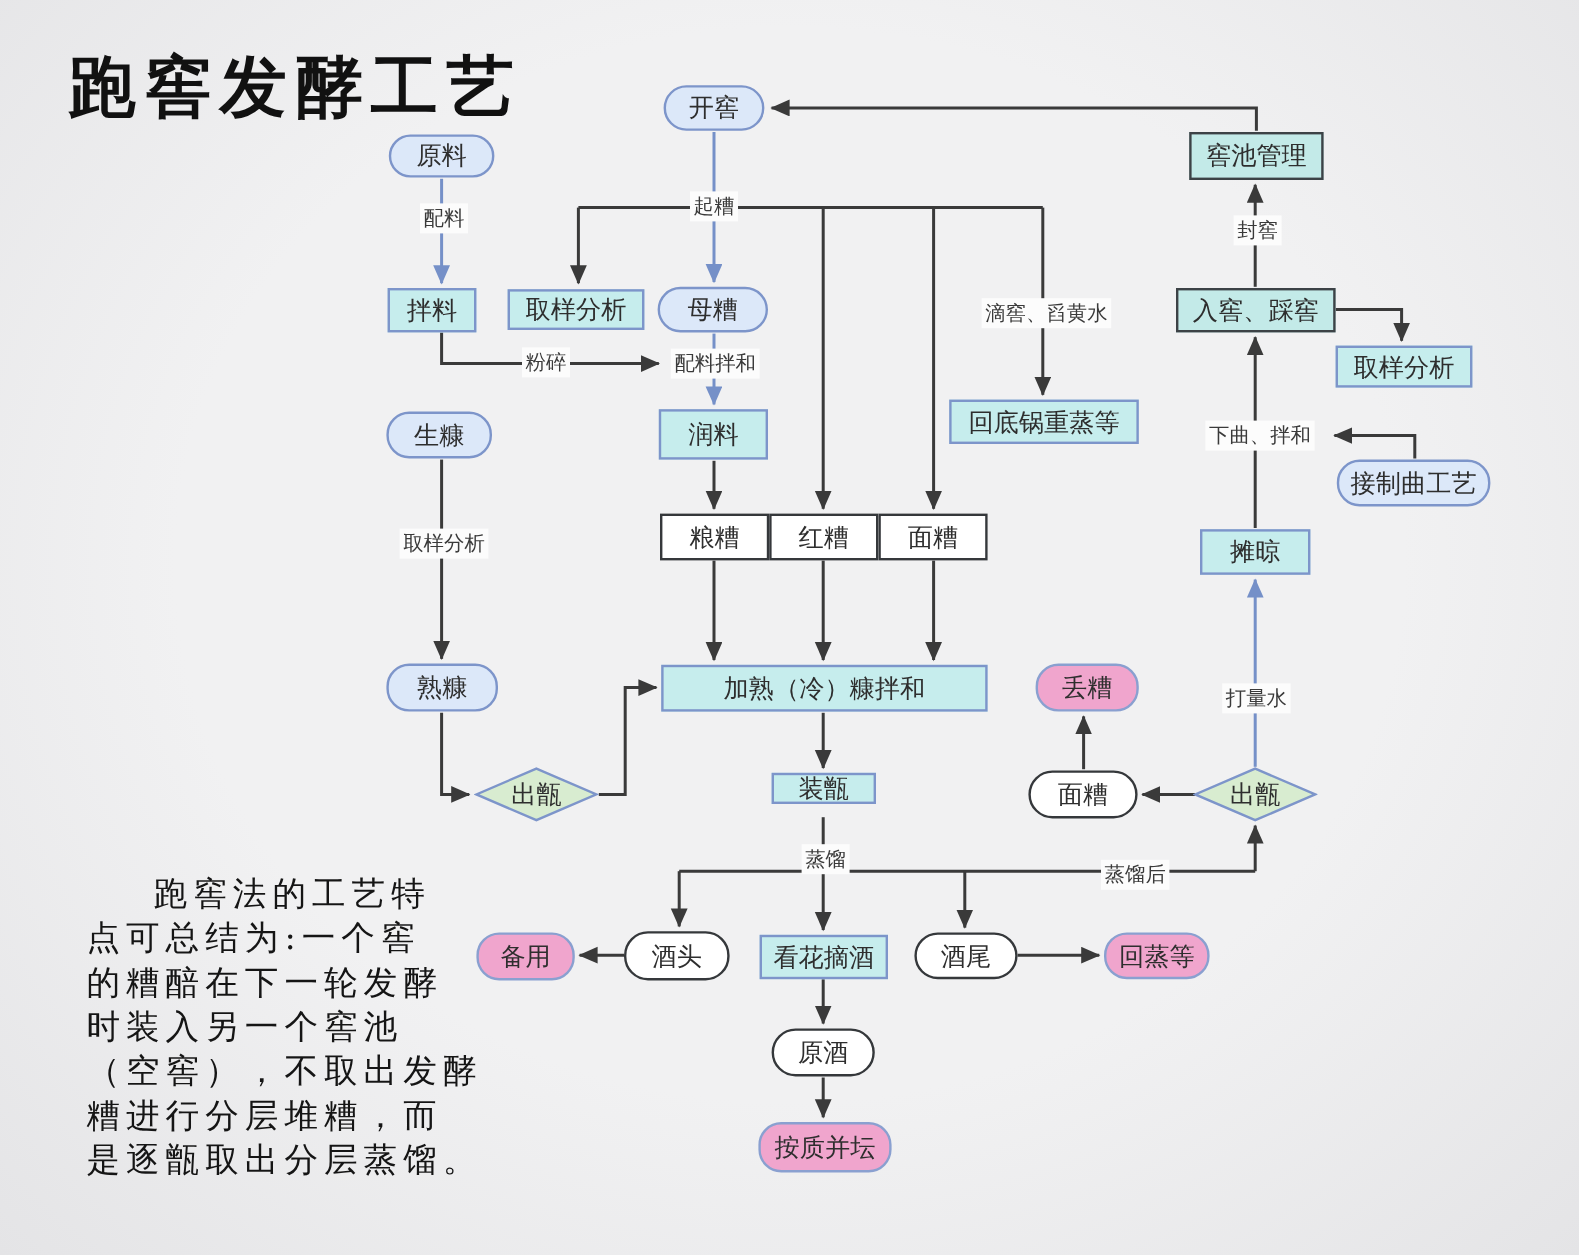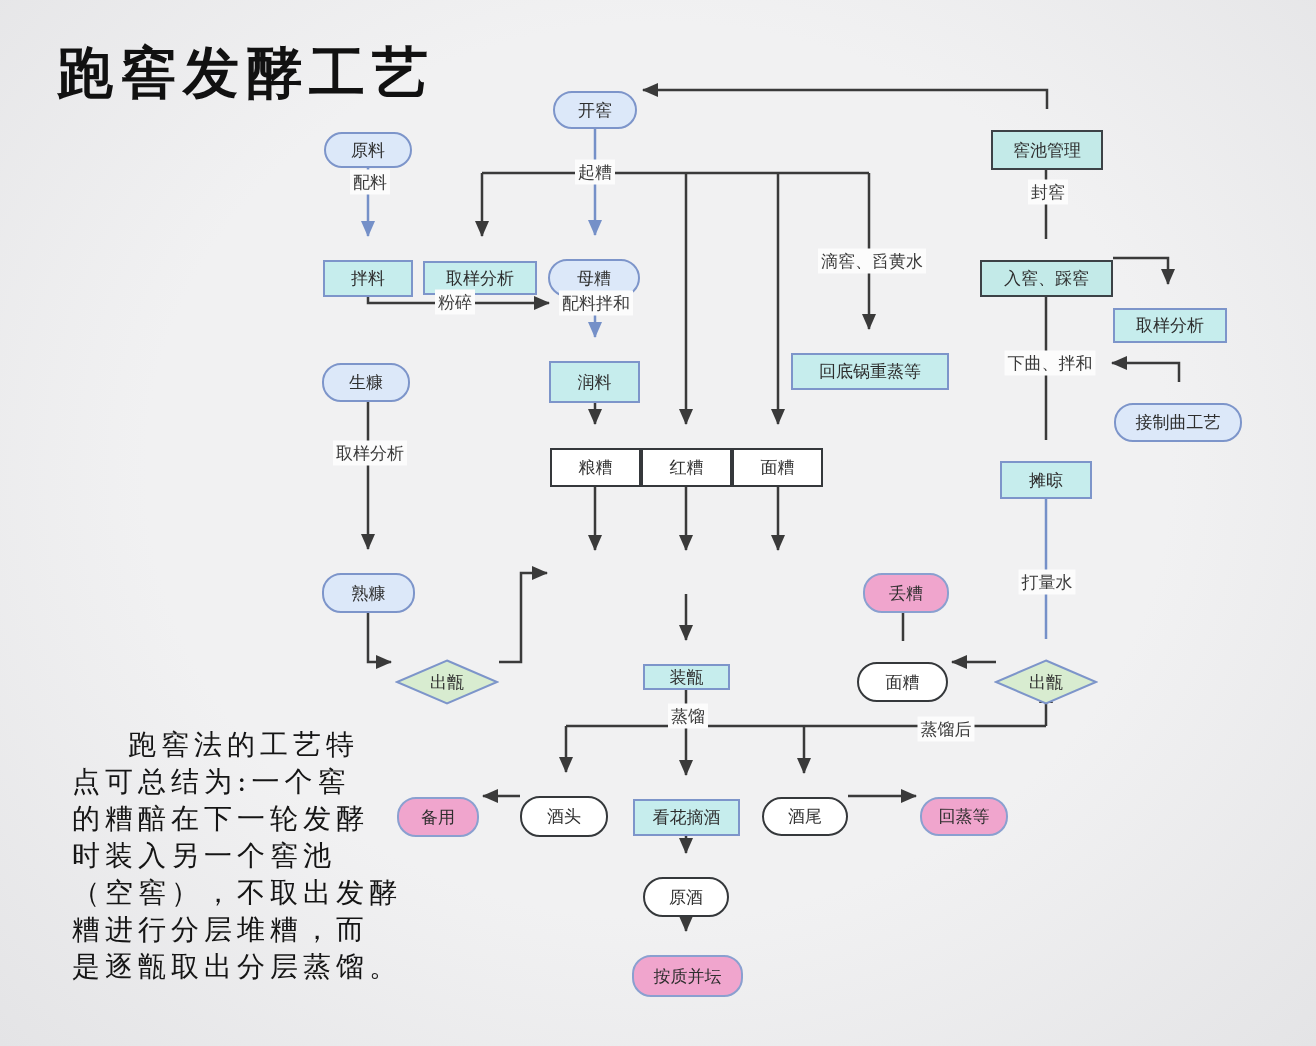--- a/index.html
+++ b/index.html
@@ -19,22 +19,22 @@
   .note{
     position:absolute;left:72px;top:726px;width:330px;
     font-family:"DejaVu Serif", serif;
     font-size:28px;line-height:37px;letter-spacing:5px;color:#151515;
     white-space:pre-line;text-indent:2em;
   }
   svg.edges{position:absolute;left:0;top:0;z-index:1;}
   .node{
     position:absolute;z-index:2;
     display:flex;align-items:center;justify-content:center;
-    font-size:17px;color:#2e2e2e;box-sizing:border-box;
-    text-align:right;white-space:nowrap;margin-top:20px;
+    font-size:21px;color:#2e2e2e;box-sizing:border-box;
+    text-align:right;white-space:nowrap;
   }
   .teal-blue{background:#c6eded;border:2px solid #7d95ca;}
   .teal-dark{background:#c3eae8;border:2.5px solid #3c4246;}
   .pill-blue{background:#dce8f9;border:2px solid #7d95ca;border-radius:19px;}
   .pill-white{background:#ffffff;border:2.5px solid #35383b;border-radius:20px;}
   .pill-pink{background:#f0a5cd;border:2.5px solid #8aa0d0;border-radius:19px;}
   .rect-white{background:#ffffff;border:2.5px solid #35383b;}
   .diamond{background:transparent;border:none;}
   .diamond svg{position:absolute;left:0;top:0;}
   .diamond span{position:relative;z-index:1;}
@@ -110,21 +110,21 @@
 
   <div class="node pill-blue" style="left:553px;top:71px;width:84px;height:38px;">
       <span>开窖</span>
     </div>
   <div class="node pill-blue" style="left:324px;top:112px;width:88px;height:36px;">
       <span>原料</span>
     </div>
   <div class="node teal-dark" style="left:991px;top:110px;width:112px;height:40px;">
       <span>窖池管理</span>
     </div>
-  <div class="node teal-blue" style="left:323px;top:240px;width:90px;height:37px;">
+  <div class="node teal-blue" style="left:323px;top:240px;width:74px;height:37px;">
       <span>拌料</span>
     </div>
   <div class="node teal-blue" style="left:423px;top:241px;width:114px;height:34px;">
       <span>取样分析</span>
     </div>
   <div class="node pill-blue" style="left:548px;top:239px;width:92px;height:38px;">
       <span>母糟</span>
     </div>
   <div class="node teal-dark" style="left:980px;top:240px;width:133px;height:37px;">
       <span>入窖、踩窖</span>
@@ -151,20 +151,23 @@
       <span>粮糟</span>
     </div>
   <div class="node rect-white" style="left:641px;top:428px;width:91px;height:39px;">
       <span>红糟</span>
     </div>
   <div class="node rect-white" style="left:732px;top:428px;width:91px;height:39px;">
       <span>面糟</span>
     </div>
   <div class="node pill-blue" style="left:322px;top:553px;width:93px;height:40px;">
       <span>熟糠</span>
+    </div>
+  <div class="node teal-blue" style="left:551px;top:554px;width:272px;height:39px;">
+      <span>加熟（冷）糠拌和</span>
     </div>
   <div class="node pill-pink" style="left:863px;top:553px;width:86px;height:40px;">
       <span>丢糟</span>
     </div>
 
   <div class="node diamond" style="left:395px;top:639px;width:104px;height:46px;">
     <svg width="104" height="46" viewBox="0 0 104 46">
         <polygon points="52,1.5 102,23 52,44.5 2,23" fill="#d8ecd0" stroke="#7d95ca" stroke-width="2"></polygon>
       </svg>
     <span>出甑</span>

